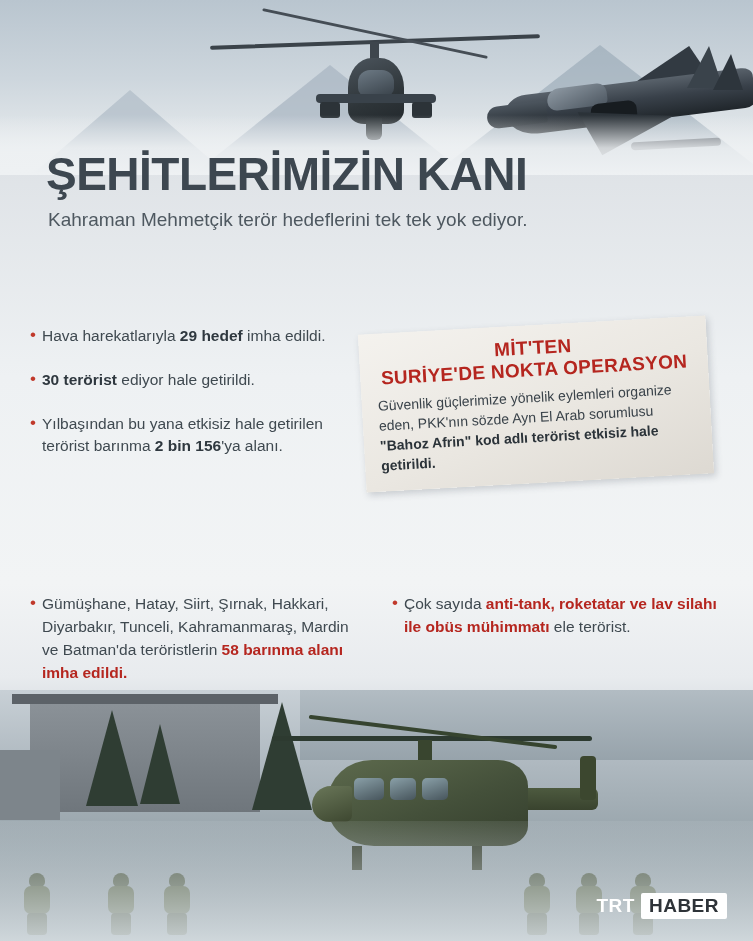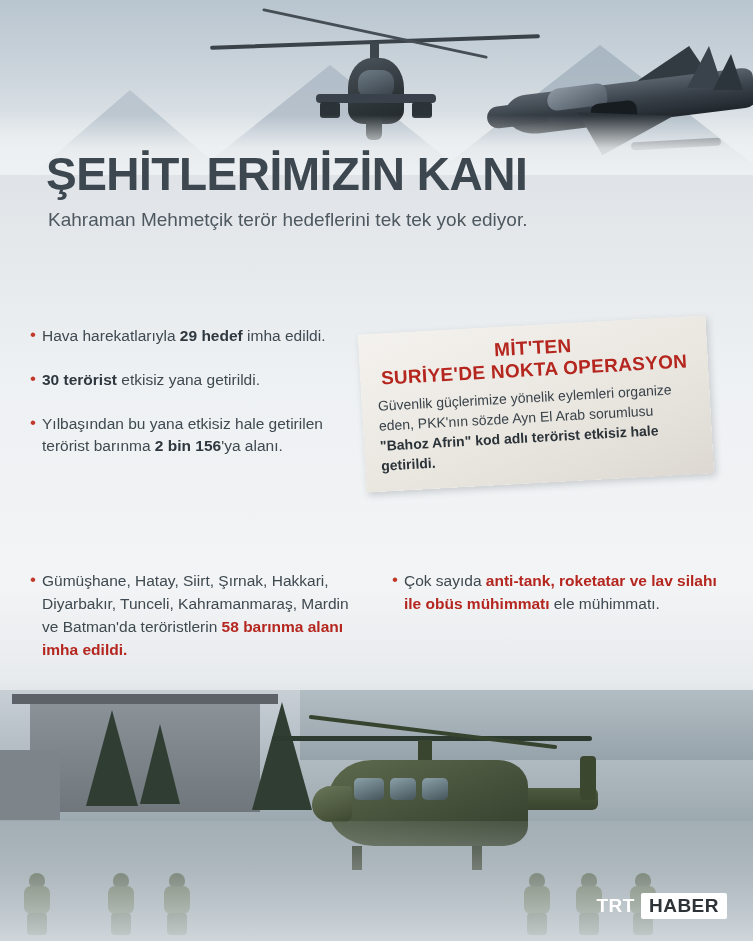--- a/index.html
+++ b/index.html
@@ -299,21 +299,21 @@
     color: #ffffff;
     font-size: 23px;
     font-weight: bold;
     letter-spacing: 0.4px;
     text-transform: uppercase;
   }
 
   
   .lower {
     position: absolute;
-    left: 30px; top: 569px;
+    left: 30px; top: 592px;
     width: 690px;
     display: flex;
     gap: 34px;
   }
   .lower .col { width: 340px; }
   .lower .b {
     position: relative;
     padding-left: 12px;
     font-size: 15.5px;
     line-height: 23px;
@@ -534,21 +534,21 @@
       <span class="l1">ŞEHİTLERİMİZİN KANI</span>
     </h1>
     <div class="subhead">Kahraman Mehmetçik terör hedeflerini tek tek yok ediyor.</div>
   </div>
 
   <div class="bullets">
     <div class="bullet">
       <span>Hava harekatlarıyla </span><b>29 hedef</b><span> imha edildi.</span>
     </div>
     <div class="bullet">
-      <span></span><b>30 terörist</b><span> etkisiz yana getirildi.</span>
+      <span></span><b>30 terörist</b><span> ediyor hale getirildi.</span>
     </div>
     <div class="bullet">
       <span>Yılbaşından bu yana etkisiz hale getirilen terörist barınma </span><b>2 bin 156</b><span>'ya alanı.</span>
     </div>
   </div>
 
   <div class="note-card">
     <div class="note-title">
       <span>MİT'TEN</span>
       <span class="nl2">SURİYE'DE NOKTA OPERASYON</span>
@@ -560,21 +560,21 @@
 
 
   <div class="lower">
     <div class="col">
       <div class="b">
         <span>Gümüşhane, Hatay, Siirt, Şırnak, Hakkari, Diyarbakır, Tunceli, Kahramanmaraş, Mardin ve Batman'da teröristlerin </span><b class="red">58 barınma alanı imha edildi.</b>
       </div>
     </div>
     <div class="col">
       <div class="b">
-        <span>Çok sayıda </span><b class="red">anti-tank, roketatar ve lav silahı ile obüs mühimmatı</b><span> ele mühimmatı.</span>
+        <span>Çok sayıda </span><b class="red">anti-tank, roketatar ve lav silahı ile obüs mühimmatı</b><span> ele terörist.</span>
       </div>
     </div>
   </div>
 
   <div class="bottom-photo">
     <div class="bp-ridge"></div>
     <div class="bp-building"></div>
     <div class="bp-wall2"></div>
     <div class="bp-tree t1"></div>
     <div class="bp-tree t2"></div>

